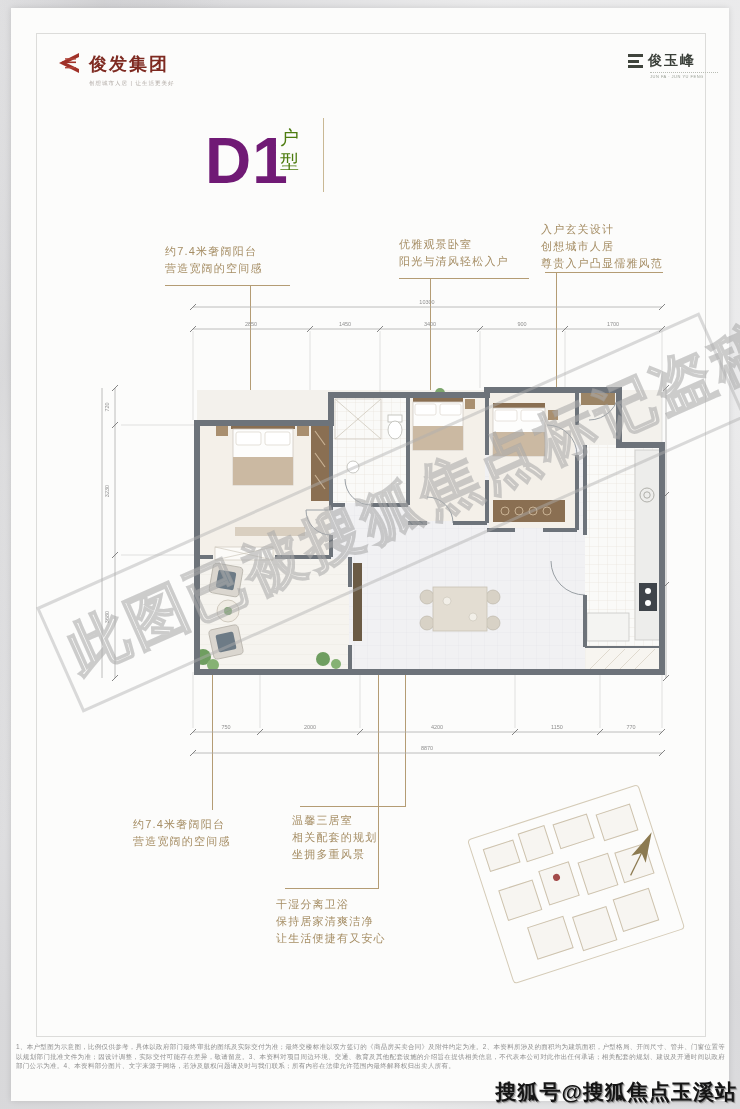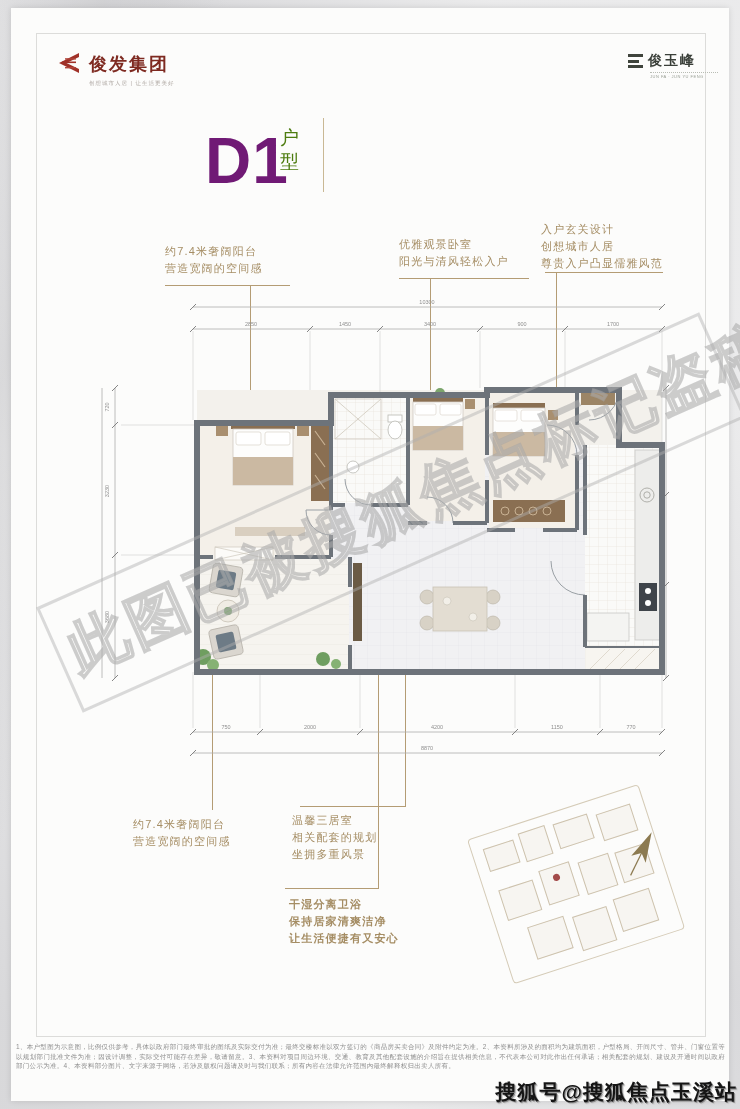--- a/index.html
+++ b/index.html
@@ -116,21 +116,21 @@
 </div>
 <div class="abs callout" style="left:133px;top:816px;">
   <div>约7.4米奢阔阳台</div>
     <div>营造宽阔的空间感</div>
 </div>
 <div class="abs callout" style="left:272px;top:812px;margin-left:20px;">
   <div>温馨三居室</div>
     <div>相关配套的规划</div>
     <div>坐拥多重风景</div>
 </div>
-<div class="abs callout" style="left:289px;top:896px;font-weight:bold;">
+<div class="abs callout" style="left:276px;top:896px;">
   <div>干湿分离卫浴</div>
     <div>保持居家清爽洁净</div>
     <div>让生活便捷有又安心</div>
 </div>
 
 <div class="abs lead" style="left:165px;top:285px;width:125px;height:1px;"></div>
 <div class="abs lead" style="left:250px;top:285px;width:1px;height:270px;"></div>
 <div class="abs dot" style="left:248px;top:553px;"></div>
 <div class="abs lead" style="left:399px;top:278px;width:130px;height:1px;"></div>
 <div class="abs lead" style="left:430px;top:278px;width:1px;height:158px;"></div>

